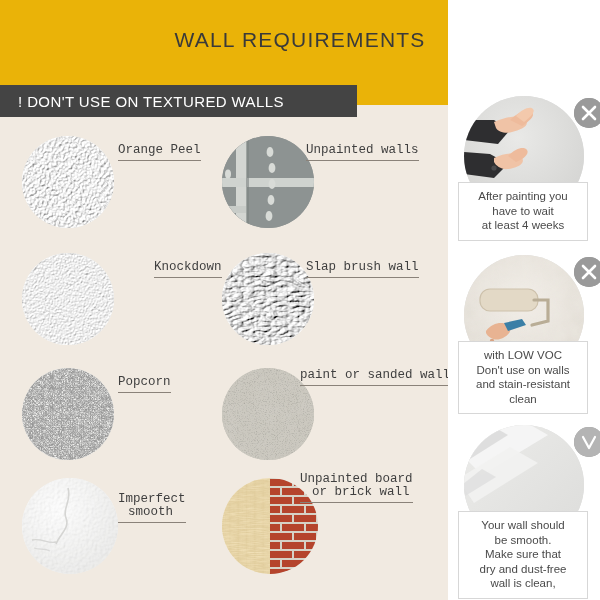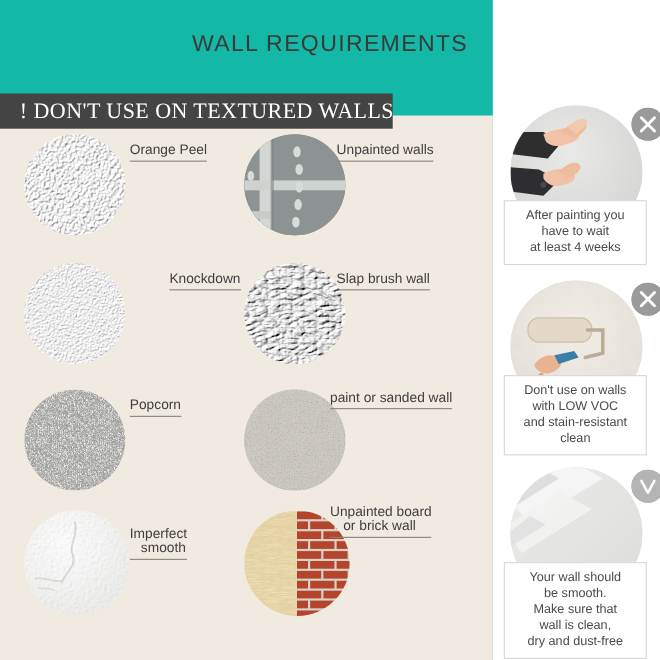--- a/index.html
+++ b/index.html
@@ -3,21 +3,21 @@
 <meta charset="utf-8">
 <style>
   html,body{margin:0;padding:0;}
   body{
     width:600px;height:600px;
     background:#ffffff;
     font-family:"Liberation Sans", sans-serif;
     overflow:hidden;
     position:relative;
   }
-  #infographic{position:relative;width:600px;height:600px;overflow:hidden;background:#14b8a6;}
+  #infographic{position:relative;width:600px;height:600px;overflow:hidden;background:#eab308;}
 
   
   .page-title{
     position:absolute;left:0;top:28px;width:600px;
     text-align:center;
     font-size:21px;letter-spacing:1.2px;
     color:#3a3a3a;font-weight:400;
   }
 
   
@@ -26,26 +26,26 @@
     background:#f1eae1;
   }
 
   
   .warning-banner{
     position:absolute;left:0;top:85px;width:357px;height:32px;
     background:#444444;
     display:flex;align-items:center;
   }
   .warning-banner .banner-text{
-    color:#ffffff;font-size:20px;letter-spacing:.4px;
-    padding-left:18px;white-space:nowrap;font-family:Liberation Serif, serif;
+    color:#ffffff;font-size:15px;letter-spacing:.4px;
+    padding-left:18px;white-space:nowrap;
   }
 
   
-  .texture-grid{position:absolute;left:0;top:104px;width:448px;height:408px;}
+  .texture-grid{position:absolute;left:0;top:118px;width:448px;height:408px;font-family:Liberation Mono, monospace;}
   .texture-item{position:absolute;}
   .swatch{
     position:absolute;border-radius:50%;overflow:hidden;
     background:#f4f4f2;
   }
   .swatch .noise{position:absolute;inset:0;}
   .tex-label{
     position:absolute;
     font-size:12.5px;color:#3f3f3f;line-height:13px;
     white-space:nowrap;
@@ -370,22 +370,22 @@
           <circle cx="28" cy="86" r="2.2" fill="#d9a383"></circle>
         </svg>
       </div>
       <div class="badge">
         <svg viewBox="0 0 30 30" width="30" height="30">
           <circle cx="15" cy="15" r="15" fill="#9a9a9a"></circle>
           <path d="M9 9 L21 21 M21 9 L9 21" stroke="#ffffff" stroke-width="2.6" stroke-linecap="round"></path>
         </svg>
       </div>
       <div class="caption" style="top:86px;">
+        <span class="cap-line">with LOW VOC</span>
         <span class="cap-line">Don't use on walls</span>
-        <span class="cap-line">with LOW VOC</span>
         <span class="cap-line">and stain-resistant</span>
         <span class="cap-line">clean</span>
       </div>
     </div>
 
     <div class="card" style="top:425px;height:175px;">
       <div class="card-circle" style="top:0;">
         <svg viewBox="0 0 120 120" width="120" height="120">
           <defs>
               <linearGradient id="cg3" x1="0" y1="0" x2="1" y2="1">
@@ -403,20 +403,20 @@
       <div class="badge">
         <svg viewBox="0 0 30 30" width="30" height="30">
           <circle cx="15" cy="15" r="15" fill="#b4b4b4"></circle>
           <path d="M9 10 L15 21 L21 10" stroke="#ffffff" stroke-width="2.2" fill="none" stroke-linecap="round" stroke-linejoin="round"></path>
         </svg>
       </div>
       <div class="caption" style="top:86px;">
         <span class="cap-line">Your wall should</span>
         <span class="cap-line">be smooth.</span>
         <span class="cap-line">Make sure that</span>
+        <span class="cap-line">dry and dust-free</span>
         <span class="cap-line">wall is clean,</span>
-        <span class="cap-line">dry and dust-free</span>
       </div>
     </div>
 
   </div>
 
 </div>
 
 </body></html>

